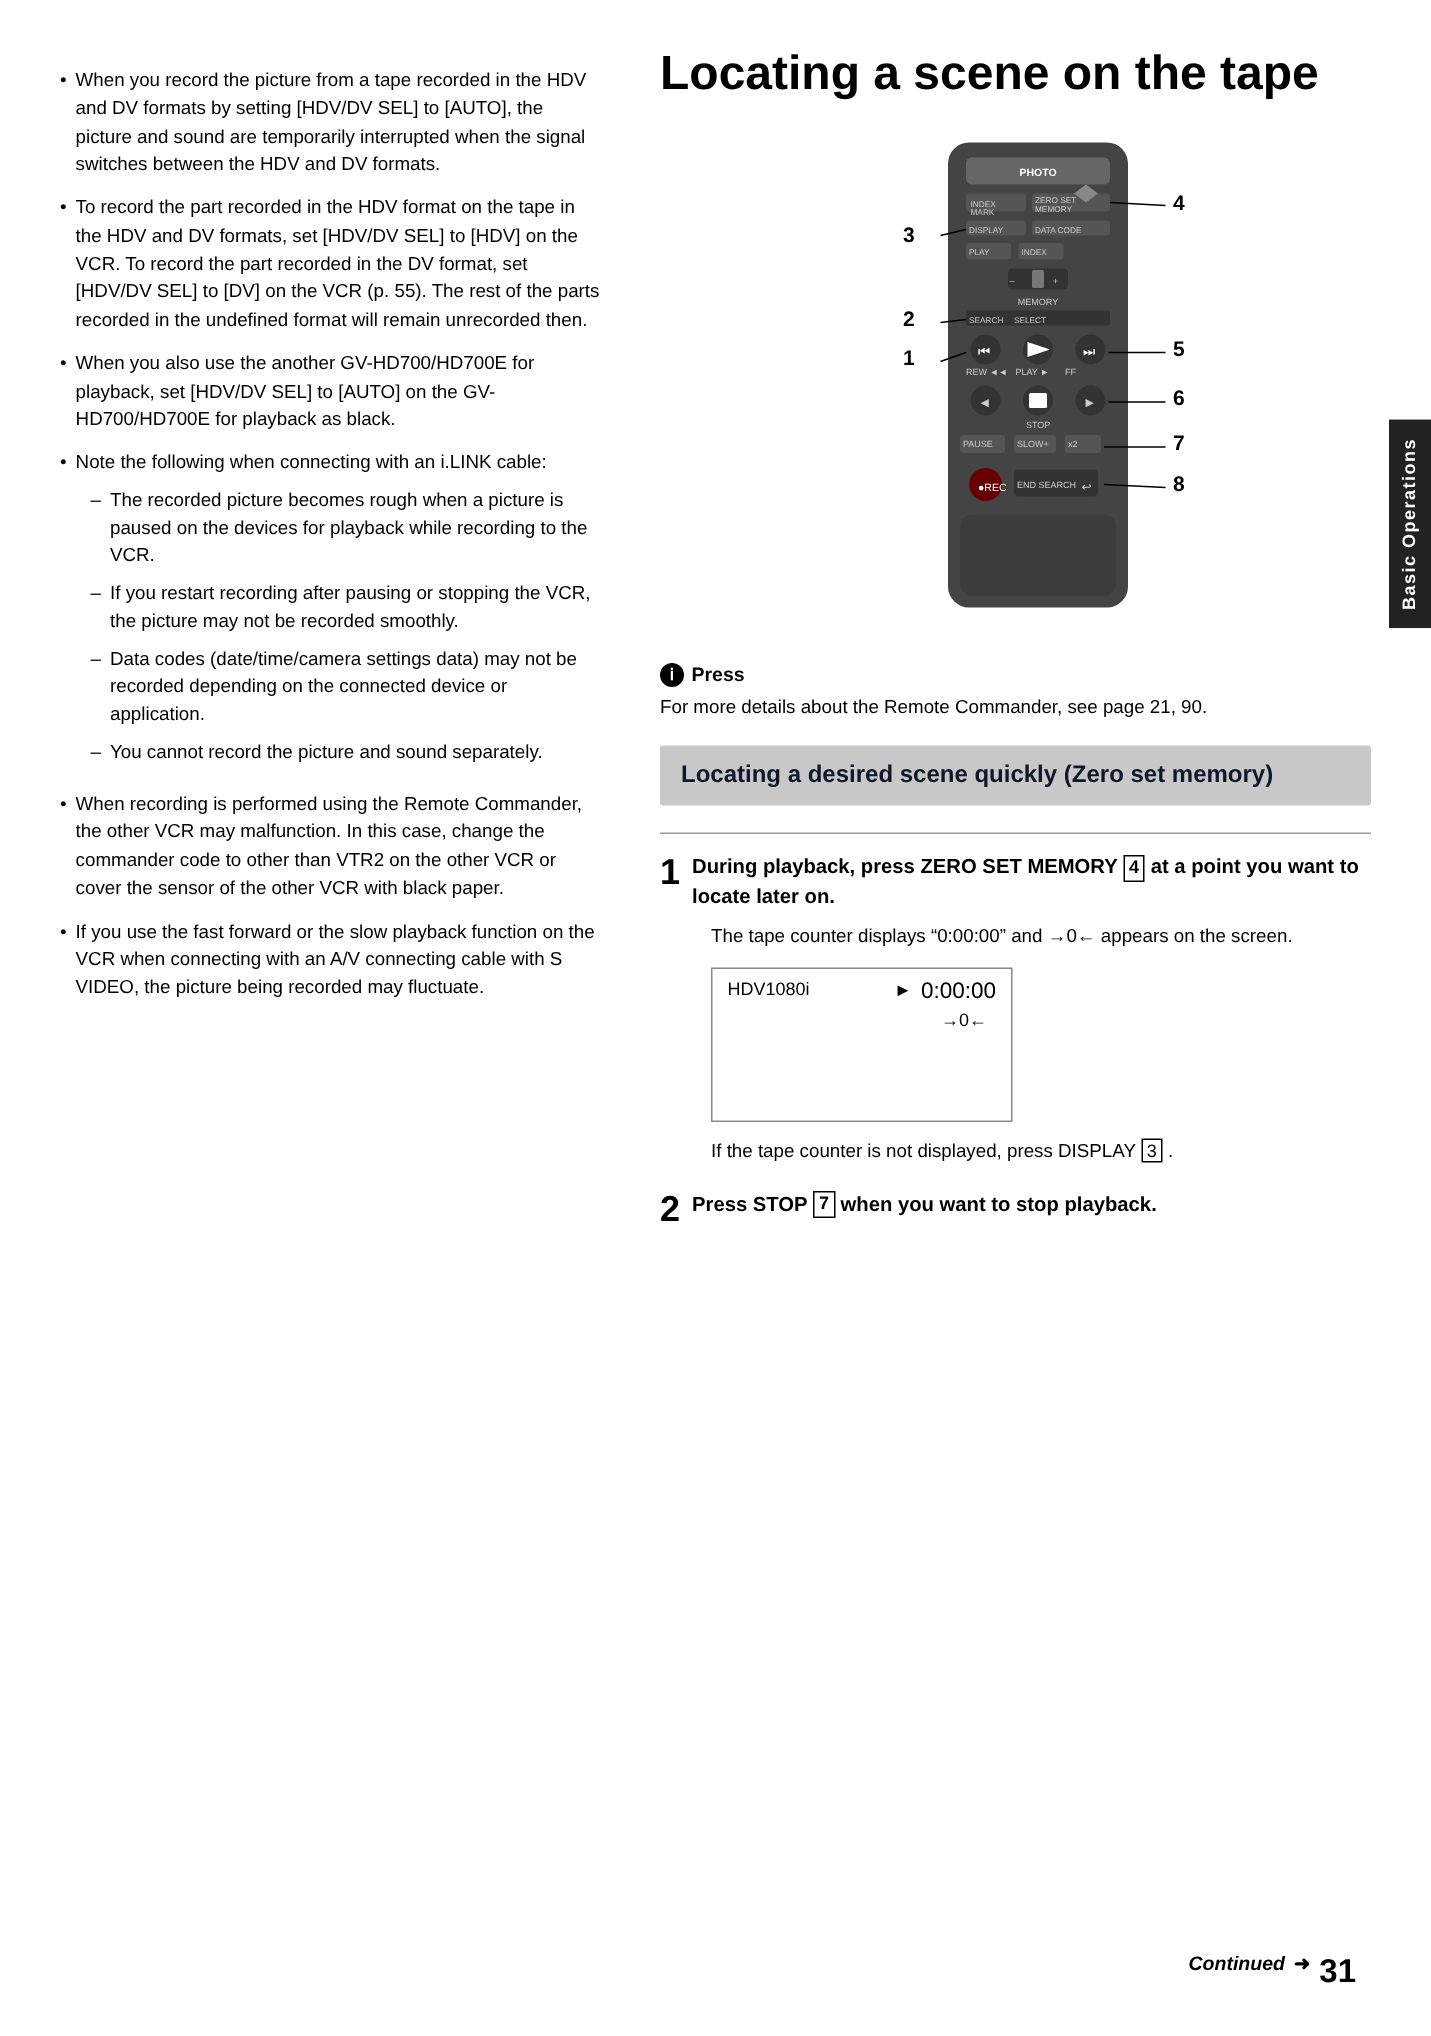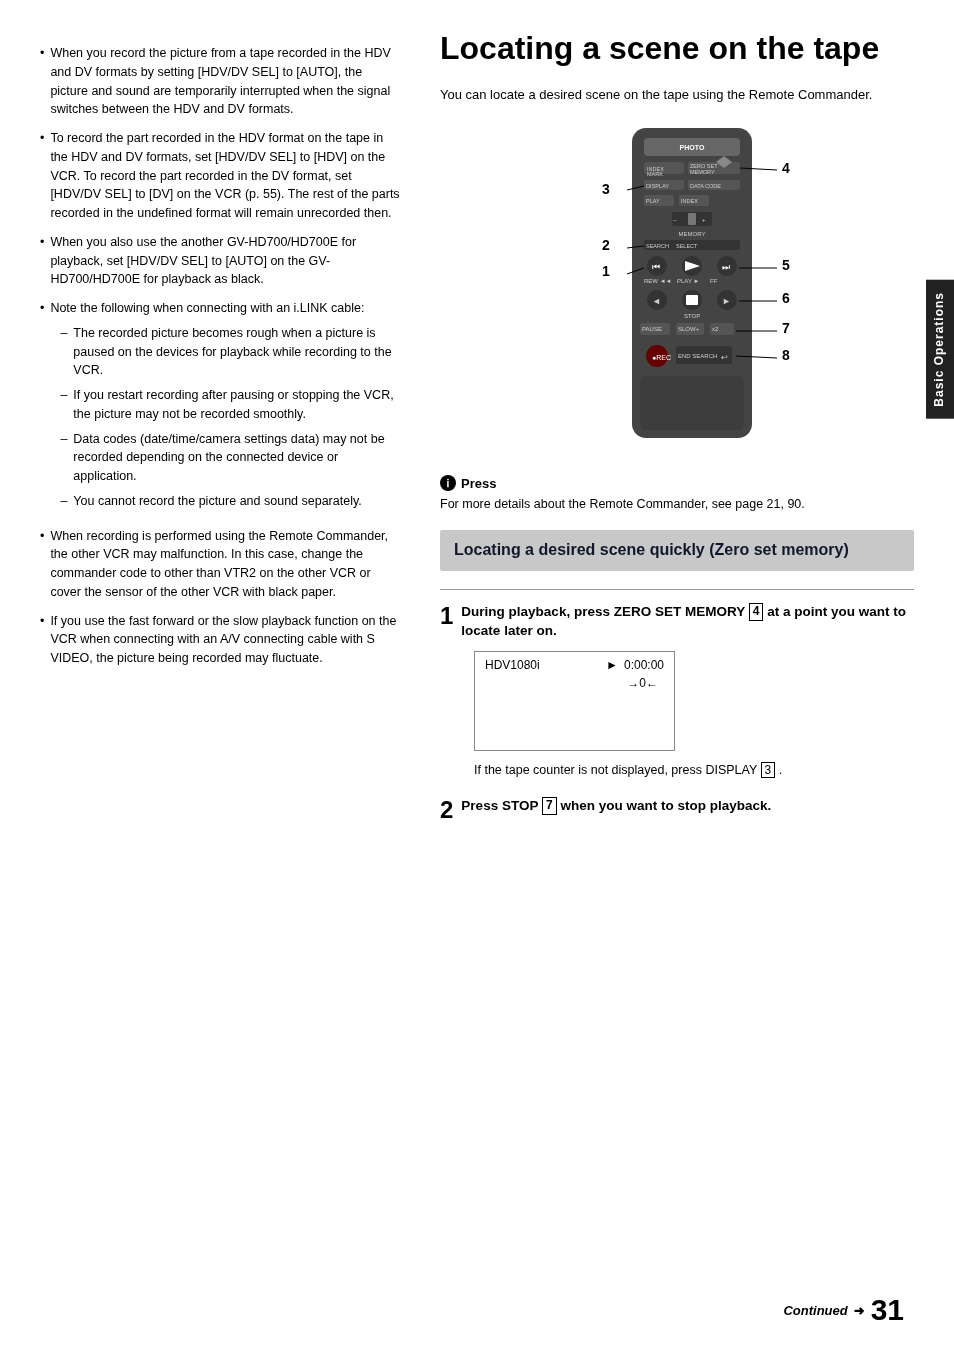--- a/index.html
+++ b/index.html
@@ -206,21 +206,21 @@
     .screen-preview .top-row {
       display: flex;
       justify-content: space-between;
       font-size: 12px;
       margin-bottom: 4px;
     }
     .screen-preview .label {
       font-size: 12px;
     }
     .screen-preview .time {
-      font-size: 12px;
+      font-size: 15px;
     }
     .screen-preview .arrow-line {
       font-size: 12px;
       text-align: right;
       padding-right: 6px;
     }
     .screen-preview .body-area {
       height: 50px;
     }
 
@@ -245,33 +245,32 @@
       line-height: 1.45;
       margin-left: 0;
     }
 
     
     .page-footer {
       position: absolute;
       bottom: 30px;
       right: 50px;
       display: flex;
-      align-items: center;
       gap: 6px;
       font-size: 13px;
     }
     .page-footer .continued {
       font-style: italic;
       font-weight: bold;
     }
     .page-footer .arrow {
       font-weight: bold;
     }
     .page-footer .page-num {
-      font-size: 30px;
+      font-size: 22px;
       font-weight: bold;
     }
   </style>
 </head>
 <body>
 
 <div class="page-container">
 
   <div class="side-tab">Basic Operations</div>
 
@@ -317,21 +316,20 @@
       <li>
         <span>If you use the fast forward or the slow playback function on the VCR when connecting with an A/V connecting cable with S VIDEO, the picture being recorded may fluctuate.</span>
       </li>
     </ul>
   </div>
 
   <div class="right-col">
 
     <h1 class="main-title">Locating a scene on the tape</h1>
 
-    <p class="intro-text">You can locate a desired scene on the tape using the Remote Commander.</p>
 
     <div class="remote-img-container">
       <div class="remote-svg-wrapper">
         
         <svg width="260" height="340" viewBox="0 0 260 340" xmlns="http://www.w3.org/2000/svg">
 
           <rect x="60" y="10" width="120" height="310" rx="14" ry="14" fill="#444"></rect>
 
           <rect x="72" y="20" width="96" height="18" rx="4" fill="#666"></rect>
 
@@ -446,20 +444,21 @@
 
     <div class="step">
       <div class="step-header">
         <span class="step-number">1</span>
         <div class="step-title">
           <span>During playback, press ZERO SET MEMORY</span>
           <span class="boxed">4</span>
           <span>at a point you want to locate later on.</span>
         </div>
       </div>
+      <div class="step-body">The tape counter displays “0:00:00” and →0← appears on the screen.</div>
 
       <div class="screen-preview">
         <div class="top-row">
           <span class="label">HDV1080i</span>
           <span style="display:flex;align-items:center;gap:6px;">
             <span>►</span>
             <span class="time">0:00:00</span>
           </span>
         </div>
         <div class="arrow-line">→0←</div>

